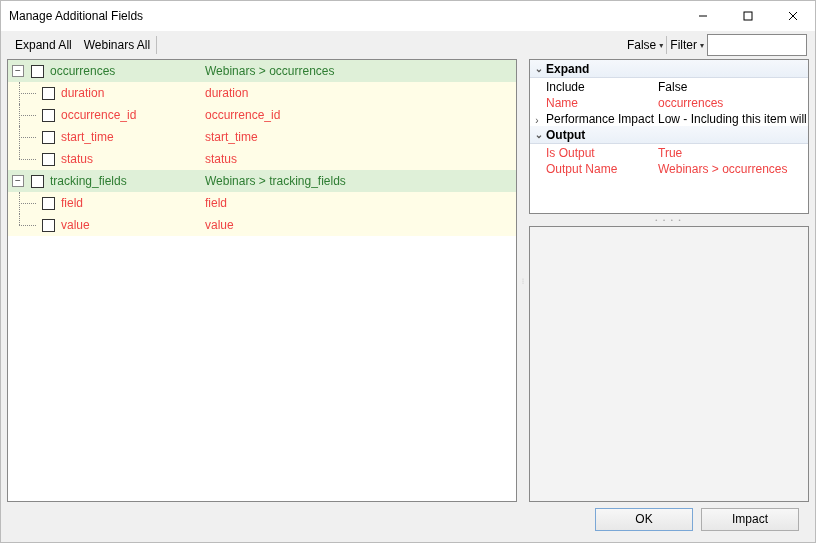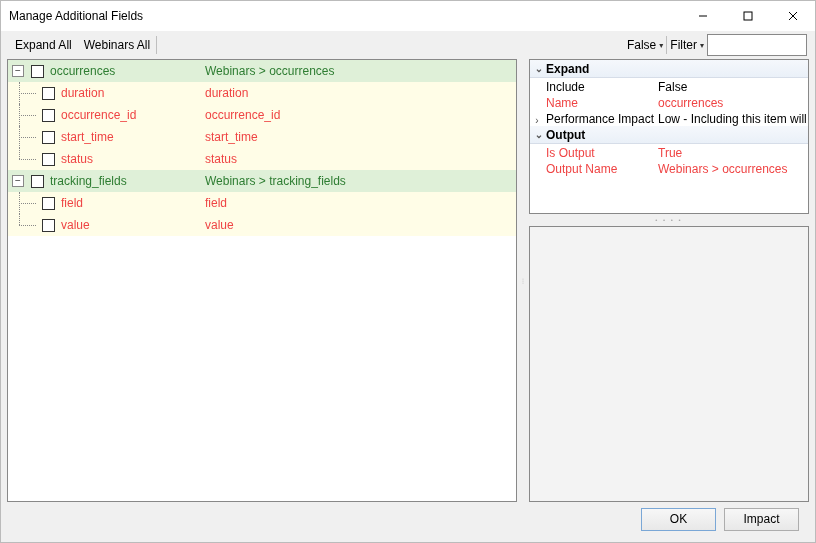--- a/index.html
+++ b/index.html
@@ -45,21 +45,21 @@
   .pg-exp { width:14px; text-align:center; color:#555; font-size:10px; }
   .pg-key { width: 112px; padding-left: 2px; }
   .pg-val { flex:1; padding-left: 2px; white-space: nowrap; overflow:hidden; }
   .pg-dim { color: #ef4444; }
   .splitter-h { height: 4px; display:flex; align-items:center; justify-content:center; color:#aaa; letter-spacing:2px; font-size:6px; }
   .desc-pane { flex:1; border:1px solid #888; background:#f3f3f3; }
 
   .v-splitter { width:4px; display:flex;align-items:center;justify-content:center; color:#aaa; font-size:6px; }
 
   .footer { height: 34px; display:flex; justify-content:flex-end; align-items:center; gap:8px; padding: 0 10px; }
-  .btn { width:75px; height:23px; border:1px solid #adadad; background:linear-gradient(#f7f7f7,#e8e8e8); display:flex;align-items:center;justify-content:center; cursor:default; }
+  .btn { width:98px; height:23px; border:1px solid #adadad; background:linear-gradient(#f7f7f7,#e8e8e8); display:flex;align-items:center;justify-content:center; cursor:default; }
   .btn.primary { border-color:#7aa7d6; }
 
   svg { display:block; }
 </style>
 </head>
 <body>
 
 <div class="window">
 
   <div class="titlebar">

